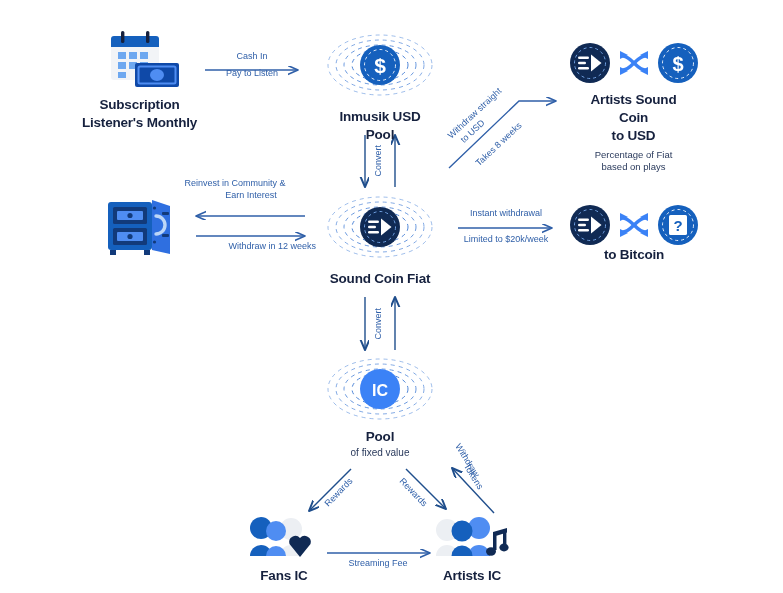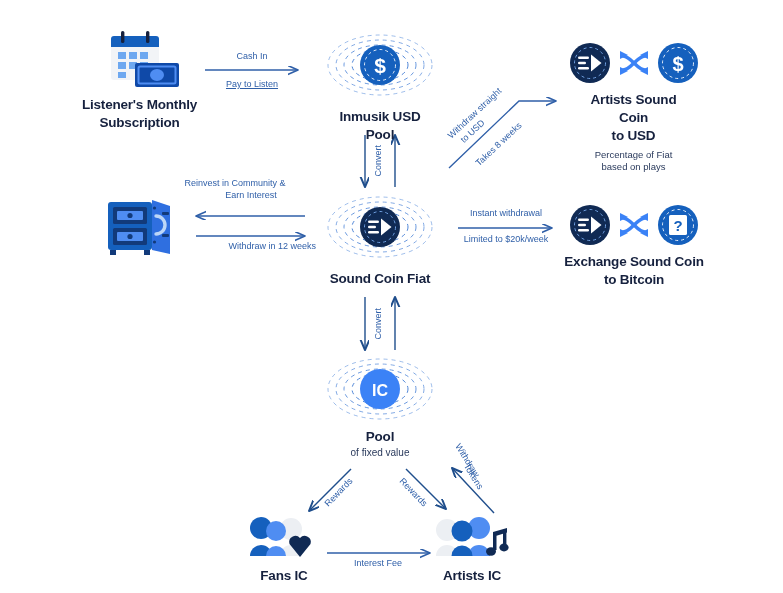--- a/index.html
+++ b/index.html
@@ -50,64 +50,64 @@
     <line x1="351" y1="469" x2="309" y2="511" stroke="#1f4e8c" stroke-width="1.4" marker-end="url(#ahd)"></line>
 
     <line x1="406" y1="469" x2="446" y2="509" stroke="#1f4e8c" stroke-width="1.4" marker-end="url(#ahd)"></line>
 
     <line x1="494" y1="513" x2="452" y2="468" stroke="#1f4e8c" stroke-width="1.4" marker-end="url(#ahd)"></line>
 
     <line x1="327" y1="553" x2="430" y2="553" stroke="#2f5fa8" stroke-width="1.4" marker-end="url(#ah)"></line>
   </svg>
 
   <div class="edge-label" style="left:205px;top:51px;width:94px;">Cash In</div>
-  <div class="edge-label" style="left:205px;top:79px;width:94px;text-decoration:underline;">Pay to Listen</div>
+  <div class="edge-label" style="left:205px;top:68px;width:94px;">Pay to Listen</div>
 
   <div class="edge-label rot" style="left:430px;top:108px;width:90px;transform:rotate(-43deg);">Withdraw straight</div>
   <div class="edge-label rot" style="left:443px;top:126px;width:60px;transform:rotate(-43deg);">to USD</div>
   <div class="edge-label rot" style="left:459px;top:139px;width:80px;transform:rotate(-43deg);">Takes 8 weeks</div>
 
   <div class="edge-label rot" style="left:353px;top:155px;width:52px;transform:rotate(-90deg);">Convert</div>
   <div class="edge-label rot" style="left:353px;top:318px;width:52px;transform:rotate(-90deg);">Convert</div>
 
   <div class="edge-label" style="left:170px;top:178px;width:130px;">Reinvest in Community &amp;</div>
   <div class="edge-label" style="left:186px;top:190px;width:130px;">Earn Interest</div>
   <div class="edge-label" style="left:186px;top:241px;width:130px;text-align:right;">Withdraw in 12 weeks</div>
 
   <div class="edge-label" style="left:452px;top:208px;width:108px;">Instant withdrawal</div>
   <div class="edge-label" style="left:447px;top:234px;width:118px;">Limited to $20k/week</div>
 
   <div class="edge-label rot" style="left:311px;top:487px;width:56px;transform:rotate(-46deg);">Rewards</div>
   <div class="edge-label rot" style="left:385px;top:487px;width:56px;transform:rotate(46deg);">Rewards</div>
   <div class="edge-label rot" style="left:436px;top:455px;width:62px;transform:rotate(58deg);">Withdraw</div>
   <div class="edge-label rot" style="left:447px;top:471px;width:52px;transform:rotate(58deg);">Tokens</div>
 
-  <div class="edge-label" style="left:322px;top:558px;width:112px;">Interest Fee</div>
+  <div class="edge-label" style="left:322px;top:558px;width:112px;">Streaming Fee</div>
 
   <div class="node" style="left:62px;top:28px;width:155px;">
     <svg width="86" height="64" viewBox="0 0 86 64">
       <rect x="14" y="8" width="48" height="44" rx="3" fill="#f2f4f7"></rect>
       <path d="M14 11a3 3 0 0 1 3-3h42a3 3 0 0 1 3 3v8H14z" fill="#1560bd"></path>
       <rect x="24" y="3" width="3.4" height="12" rx="1.6" fill="#16213e"></rect>
       <rect x="49" y="3" width="3.4" height="12" rx="1.6" fill="#16213e"></rect>
       <g fill="#6ea8f0">
         <rect x="21" y="24" width="8" height="7"></rect>
           <rect x="32" y="24" width="8" height="7"></rect>
           <rect x="43" y="24" width="8" height="7"></rect>
         <rect x="21" y="34" width="8" height="7"></rect>
           <rect x="32" y="34" width="8" height="7"></rect>
           <rect x="43" y="34" width="8" height="7"></rect>
         <rect x="21" y="44" width="8" height="6"></rect>
       </g>
       <rect x="38" y="35" width="44" height="24" rx="2" fill="#0f49a8"></rect>
       <rect x="41.5" y="38.5" width="37" height="17" rx="1.5" fill="none" stroke="#4f8df2" stroke-width="2"></rect>
       <ellipse cx="60" cy="47" rx="7" ry="6" fill="#4f8df2"></ellipse>
     </svg>
+    <div class="node-title">Subscription</div>
     <div class="node-title">Listener's Monthly</div>
-    <div class="node-title">Subscription</div>
   </div>
 
   <div class="node" style="left:325px;top:26px;width:110px;">
     <div class="pool-wrap">
       <svg width="110" height="78" viewBox="0 0 110 78">
         <g fill="none" stroke="#4f86d8" stroke-dasharray="4 4" stroke-width="1">
           <ellipse cx="55" cy="39" rx="52" ry="30" opacity=".55"></ellipse>
           <ellipse cx="55" cy="39" rx="44" ry="25" opacity=".7"></ellipse>
           <ellipse cx="55" cy="39" rx="36" ry="20" opacity=".85"></ellipse>
           <ellipse cx="55" cy="39" rx="28" ry="15.5"></ellipse>
@@ -233,21 +233,20 @@
             <path d="M31 19 L23 23 L31 27 Z"></path>
         </g>
       </svg>
       <svg width="42" height="42" viewBox="0 0 42 42">
         <circle cx="21" cy="21" r="20" fill="#1560bd"></circle>
         <circle cx="21" cy="21" r="15.5" fill="none" stroke="#ffffff" stroke-width="1" stroke-dasharray="3 3" opacity=".85"></circle>
         <rect x="12" y="11" width="18" height="20" rx="1.6" fill="#ffffff"></rect>
         <text x="21" y="27" text-anchor="middle" font-family="Liberation Sans, sans-serif" font-size="15" font-weight="bold" fill="#1560bd">?</text>
       </svg>
     </div>
-    <div class="node-title" style="margin-top:7px;">Exchange Sound Coin</div>
     <div class="node-title">to Bitcoin</div>
   </div>
 
   <div class="node" style="left:325px;top:350px;width:110px;">
     <div class="pool-wrap">
       <svg width="110" height="78" viewBox="0 0 110 78">
         <g fill="none" stroke="#4f86d8" stroke-dasharray="4 4" stroke-width="1">
           <ellipse cx="55" cy="39" rx="52" ry="30" opacity=".55"></ellipse>
           <ellipse cx="55" cy="39" rx="44" ry="25" opacity=".7"></ellipse>
           <ellipse cx="55" cy="39" rx="36" ry="20" opacity=".85"></ellipse>

